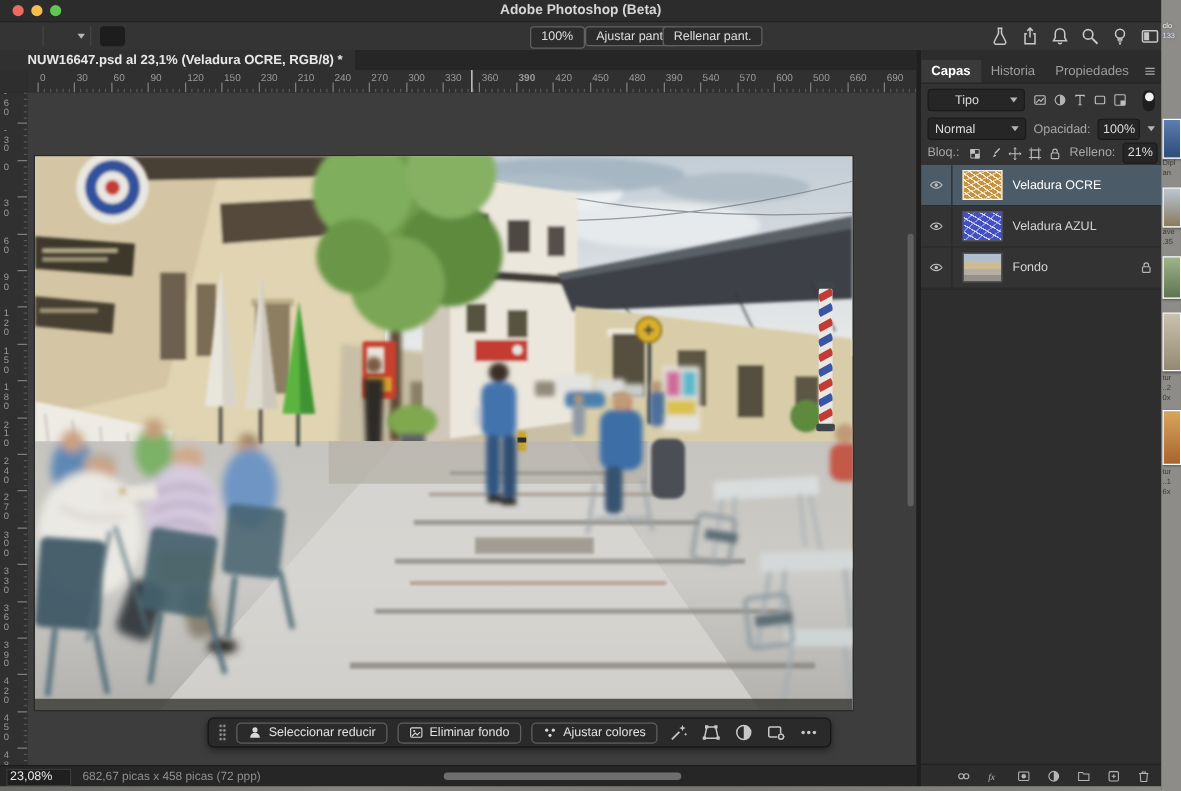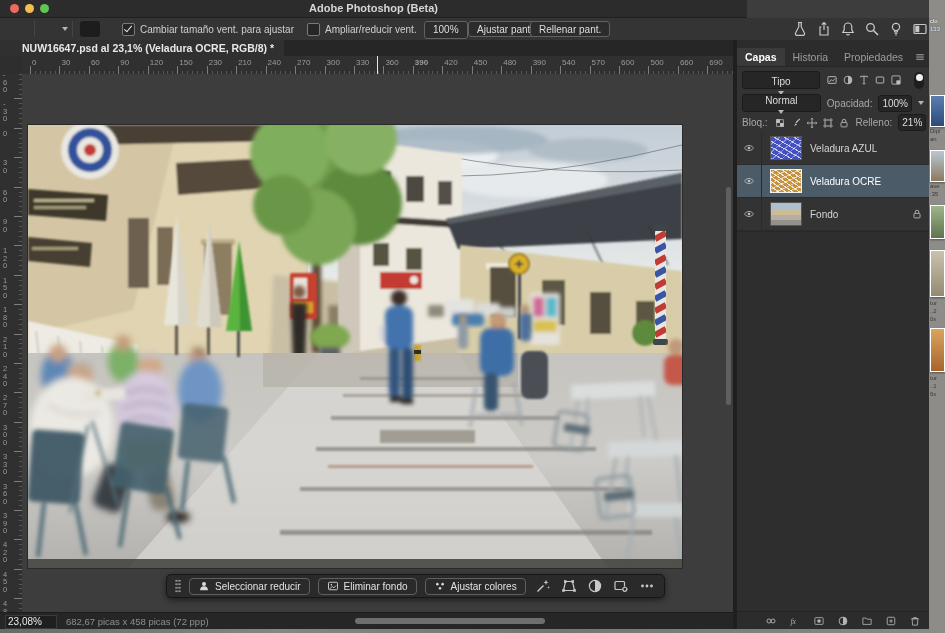--- a/index.html
+++ b/index.html
@@ -1,18 +1,18 @@
 <!DOCTYPE html>
 <html><head>
 <meta charset="utf-8">
 <style>
   html,body{margin:0;padding:0;background:#1b1b1b;font-family:"Liberation Sans",sans-serif;}
   #app{position:relative;width:945px;height:633px;overflow:hidden;background:#3d3d3d;}
   
-  #titlebar{position:absolute;left:0;top:0;width:747px;height:17px;background:#2c2c2c;border-bottom:1px solid #1f1f1f;}
+  #titlebar{position:absolute;left:0;top:0;width:929px;height:17px;background:#2c2c2c;border-bottom:1px solid #1f1f1f;}
   .tl{position:absolute;top:4px;width:9px;height:9px;border-radius:50%;}
   #title{position:absolute;left:0;right:0;top:2px;text-align:center;font-size:11px;color:#d6d6d6;font-weight:bold;}
   
   #optionsbar{position:absolute;left:0;top:18px;width:929px;height:22px;background:#343434;border-bottom:1px solid #232323;}
   .ic{display:inline-flex;width:16px;height:16px;vertical-align:middle;}
   .ic svg{width:100%;height:100%;}
   .ic.sm{width:12px;height:12px;}
   .vsep{position:absolute;top:3px;width:1px;height:16px;background:#454545;}
   .chev{display:inline-block;width:0;height:0;border-left:3.5px solid transparent;border-right:3.5px solid transparent;border-top:4px solid #b5b5b5;}
   .tool{position:absolute;top:3px;padding:0 2px;border-radius:3px;}
@@ -61,21 +61,21 @@
   .pheader{height:8px;background:#2c2c2c;position:relative;}
   .pheader .ic{position:absolute;right:4px;top:-1px;}
   .ptabs{height:18px;background:#2c2c2c;display:flex;align-items:stretch;position:relative;border-bottom:1px solid #262626;}
   .ptab{display:flex;align-items:center;padding:0 8px;font-size:10.5px;color:#9d9d9d;}
   .ptab.active{background:#3a3a3a;color:#fff;font-weight:bold;}
   #ptab-menu{position:absolute;right:3px;top:3px;}
   .prow{display:flex;align-items:center;padding:0 5px;gap:6px;}
   .filter-row{height:26px;}
   .blend-row{height:20px;}
   .lock-row{height:19px;}
-  .psel{height:16px;background:#262626;border:1px solid #1b1b1b;border-radius:3px;color:#ddd;font-size:10px;display:flex;align-items:center;gap:4px;padding:0 5px;flex-direction:column;}
+  .psel{height:16px;background:#262626;border:1px solid #1b1b1b;border-radius:3px;color:#ddd;font-size:10px;display:flex;align-items:center;gap:4px;padding:0 5px;}
   .psel .grow{flex:1;}
   #filtersel{width:66px;}
   #blendsel{width:104px;}
   #filter-icons,#lock-icons{display:flex;align-items:center;gap:4px;}
   .ftoggle{width:10px;height:17px;background:#1e1e1e;border-radius:5px;position:relative;margin-left:auto;}
   .ftoggle .knob{position:absolute;left:1.5px;top:2px;width:7px;height:7px;border-radius:50%;background:#f2f2f2;}
   .plabel{font-size:10px;color:#a8a8a8;white-space:nowrap;}
   .vbox{width:30px;height:15px;background:#262626;border:1px solid #1b1b1b;border-radius:3px;color:#ddd;font-size:10px;display:flex;align-items:center;justify-content:flex-end;padding:0 3px;}
   #layers-list{height:99px;}
   .lrow{display:flex;align-items:center;height:32px;border-bottom:1px solid #2b2b2b;gap:8px;padding-right:6px;}
@@ -109,34 +109,20 @@
   </div>
 
   <div id="optionsbar">
     <span class="ic tool" style="left:12px"></span>
     <div class="vsep" style="left:34px"></div>
     <span class="ic tool" style="left:42px"></span>
     <span class="chev" style="position:absolute;left:62px;top:9px"></span>
     <div class="vsep" style="left:72px"></div>
     <span class="ic tool pressed" style="left:80px"></span>
     <span class="ic tool" style="left:102px"></span>
-    <div id="opt-checks">
-        <div class="opt-check">
-          <span class="cb on"></span>
-          <span class="cklabel">Cambiar tamaño vent. para ajustar</span>
-        </div>
-        <div class="opt-check">
-          <span class="cb"></span>
-          <span class="cklabel">Ampliar/reducir vent.</span>
-        </div>
-        <div class="opt-check">
-          <span class="cb on"></span>
-          <span class="cklabel">Zoom con arrastre</span>
-        </div>
-      </div>
     <div class="obtn" style="left:424px" id="zoomfield"><span>100%</span></div>
     <button class="obtn" style="left:468px">Ajustar pant.</button>
     <button class="obtn" style="left:530px">Rellenar pant.</button>
     <div id="opt-right">
         <span class="ic">
           <svg viewBox="0 0 16 16">
             <path d="M6 1.5h4M6.8 1.5v4.2L3.6 12a1.6 1.6 0 0 0 1.4 2.4h6a1.6 1.6 0 0 0 1.4-2.4L9.2 5.7V1.5" fill="none" stroke="#c8c8c8" stroke-width="1.2"></path>
           </svg>
         </span>
         <span class="ic">
@@ -947,43 +933,43 @@
             </svg>
           </span>
         </div>
       <span class="plabel" style="margin-left:auto">Relleno:</span>
       <div class="vbox">
           <span>21%</span>
         </div>
       <span class="chev"></span>
     </div>
     <div id="layers-list">
+        <div class="lrow sel" style="background: rgb(75, 91, 104);">
+          <span class="eyebox">
+            <span class="ic sm">
+              <svg viewBox="0 0 16 16">
+                <path d="M1.8 8S4.3 4.6 8 4.6 14.2 8 14.2 8 11.7 11.4 8 11.4 1.8 8 1.8 8z" fill="none" stroke="#c0c0c0" stroke-width="1.1"></path>
+                <circle cx="8" cy="8" r="1.8" fill="#c0c0c0"></circle>
+              </svg>
+            </span>
+          </span>
+          <div class="thumb thumb-ocre sel"></div>
+          <span class="lname">Veladura OCRE</span>
+        </div>
         <div class="lrow">
           <span class="eyebox">
             <span class="ic sm">
               <svg viewBox="0 0 16 16">
                 <path d="M1.8 8S4.3 4.6 8 4.6 14.2 8 14.2 8 11.7 11.4 8 11.4 1.8 8 1.8 8z" fill="none" stroke="#c0c0c0" stroke-width="1.1"></path>
                 <circle cx="8" cy="8" r="1.8" fill="#c0c0c0"></circle>
               </svg>
             </span>
           </span>
           <div class="thumb thumb-azul"></div>
           <span class="lname">Veladura AZUL</span>
-        </div>
-        <div class="lrow sel" style="background: rgb(75, 91, 104);">
-          <span class="eyebox">
-            <span class="ic sm">
-              <svg viewBox="0 0 16 16">
-                <path d="M1.8 8S4.3 4.6 8 4.6 14.2 8 14.2 8 11.7 11.4 8 11.4 1.8 8 1.8 8z" fill="none" stroke="#c0c0c0" stroke-width="1.1"></path>
-                <circle cx="8" cy="8" r="1.8" fill="#c0c0c0"></circle>
-              </svg>
-            </span>
-          </span>
-          <div class="thumb thumb-ocre sel"></div>
-          <span class="lname">Veladura OCRE</span>
         </div>
         <div class="lrow">
           <span class="eyebox">
             <span class="ic sm">
               <svg viewBox="0 0 16 16">
                 <path d="M1.8 8S4.3 4.6 8 4.6 14.2 8 14.2 8 11.7 11.4 8 11.4 1.8 8 1.8 8z" fill="none" stroke="#c0c0c0" stroke-width="1.1"></path>
                 <circle cx="8" cy="8" r="1.8" fill="#c0c0c0"></circle>
               </svg>
             </span>
           </span>

